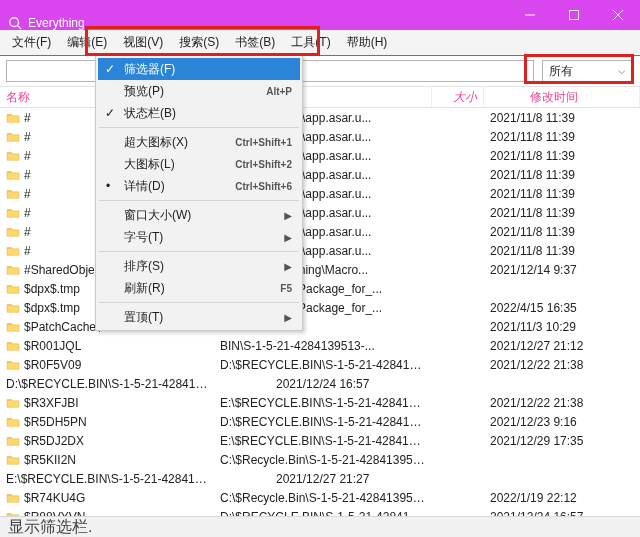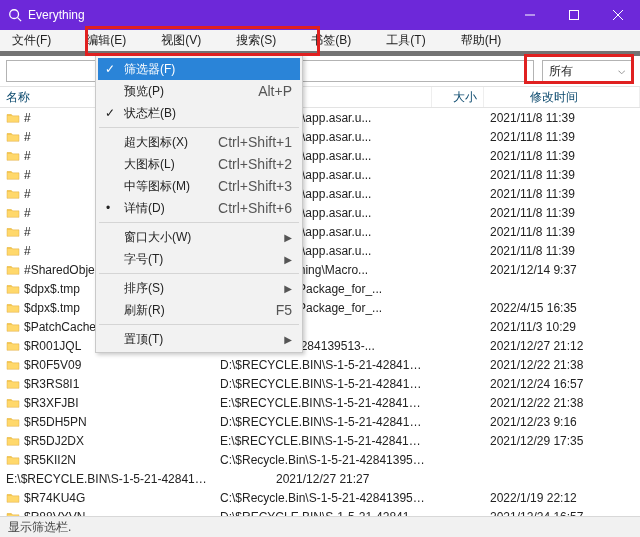--- a/index.html
+++ b/index.html
@@ -1,59 +1,59 @@
 <!DOCTYPE html>
 <html><head>
 <meta charset="utf-8">
 <style>
   * { box-sizing: border-box; margin: 0; padding: 0; }
   body { font-family: "Microsoft YaHei", "Segoe UI", sans-serif; font-size: 12px; background: #fff; color: #222; overflow: hidden; width: 640px; height: 537px; position: relative; }
 
-  .titlebar { height: 30px; background: #6d28d9; color: #fff; display: flex; align-items: center; padding: 0 0 0 8px; position: relative; }
+  .titlebar { height: 30px; background: #d946ef; color: #fff; display: flex; align-items: flex-end; padding: 0 0 0 8px; position: relative; }
   .titlebar .icon { width: 14px; height: 14px; margin-right: 6px; display: inline-block; }
   .titlebar .title { font-size: 12px; flex: 1; }
   .winbtns { display: flex; height: 100%; }
   .winbtn { width: 44px; height: 100%; display: flex; align-items: center; justify-content: center; color: #fff; font-size: 11px; }
   .winbtn svg { width: 10px; height: 10px; stroke: #fff; stroke-width: 1; fill: none; }
 
-  .menubar { height: 26px; background: #f4f4f4; display: flex; align-items: center; padding: 0 4px; border-bottom: 5px solid #737373; gap: 19px; }
+  .menubar { height: 26px; background: #f4f4f4; display: flex; align-items: center; padding: 0 4px; border-bottom: 1px solid #737373; }
   .menuitem { padding: 3px 8px; cursor: default; font-size: 12px; }
 
   .searchrow { display: flex; align-items: center; padding: 4px 8px 4px 6px; gap: 8px; }
   .searchinput { flex: 1; height: 22px; border: 1px solid #b3b3b3; background: #fff; padding: 2px 4px; font-size: 12px; }
   .filterdrop { width: 90px; height: 22px; border: 1px solid #b3b3b3; display: flex; align-items: center; justify-content: space-between; padding: 0 6px; font-size: 12px; background: #fff; }
   .filterdrop .caret { font-size: 9px; color: #666; }
 
-  .headerrow { display: flex; height: 22px; border-top: 1px solid #e3e3e3; border-bottom: 1px solid #e3e3e3; font-size: 12px; color: #0c4a6e; background: #fff; }
+  .headerrow { display: flex; height: 22px; border-top: 1px solid #e3e3e3; border-bottom: 1px solid #e3e3e3; font-size: 12px; color: #ec4899; background: #fff; }
   .headerrow .col { padding: 0 6px; border-right: 1px solid #eee; height: 100%; display: flex; align-items: center; }
   .col-name { width: 214px; }
   .col-path { width: 218px; }
-  .col-size { width: 52px; text-align: right; justify-content: flex-end; }
+  .col-size { width: 52px; text-align: right; justify-content: flex-end; font-style: italic; }
   .col-date { flex: 1; margin-left: 40px; }
 
   .listarea { position: relative; height: 412px; overflow: hidden; }
   .row { display: flex; align-items: center; height: 19px; font-size: 12px; }
   .row .cell { padding: 0 6px; white-space: nowrap; overflow: hidden; text-overflow: ellipsis; }
   .row .c-name { width: 214px; display: flex; align-items: center; gap: 4px; }
   .row .c-path { width: 218px; }
   .row .c-size { width: 52px; text-align: right; }
   .row .c-date { flex: 1; }
   .foldericon { width: 14px; height: 12px; display: inline-block; flex-shrink: 0; }
   .foldericon svg { width: 14px; height: 12px; }
 
   .dropdown { position: absolute; top: 55px; left: 95px; width: 208px; background: #f2f2f2; border: 1px solid #c9c9c9; box-shadow: 2px 2px 4px rgba(0,0,0,0.2); z-index: 20; padding: 2px; }
   .dditem { display: flex; align-items: center; height: 22px; font-size: 12px; padding: 0 8px 0 26px; position: relative; }
   .dditem.sel { background: #2a84d8; color: #fff; }
   .dditem .check { position: absolute; left: 6px; width: 12px; text-align: center; }
   .dditem .bullet { position: absolute; left: 8px; width: 8px; }
-  .dditem .shortcut { margin-left: auto; color: #555; font-size: 14px; }
+  .dditem .shortcut { margin-left: auto; color: #555; font-size: 10px; font-weight: bold; }
   .dditem .subarrow { margin-left: auto; font-size: 10px; color: #555; }
   .ddsep { height: 1px; background: #d5d5d5; margin: 3px 1px; }
 
-  .statusbar { position: absolute; bottom: 0; left: 0; right: 0; height: 21px; background: #f1f1f1; border-top: 1px solid #d8d8d8; display: flex; align-items: center; padding: 0 8px; font-size: 12px; color: #444; }
+  .statusbar { position: absolute; bottom: 0; left: 0; right: 0; height: 21px; background: #f1f1f1; border-top: 1px solid #d8d8d8; display: flex; align-items: center; padding: 0 8px; font-size: 16px; color: #444; }
 
   .redbox { position: absolute; border: 3px solid #e02020; z-index: 30; pointer-events: none; }
   .redbox.top { top: 26px; left: 85px; width: 235px; height: 30px; }
   .redbox.right { top: 54px; left: 524px; width: 110px; height: 30px; }
 </style>
 </head>
 <body>
 
 <div class="titlebar">
   <span class="icon">
@@ -270,27 +270,20 @@
             <path d="M1 3 h5 l1.5 1.5 H15 V12 H1 Z" fill="#ffd86b" stroke="#d9a53a" stroke-width="0.5"></path>
             <path d="M1 3 h5 l1.5 1.5 H1 Z" fill="#f0c24b"></path>
           </svg></span>
         <span>$R0F5V09</span>
       </div>
       <div class="cell c-path">D:\$RECYCLE.BIN\S-1-5-21-4284139513-...</div>
       <div class="cell c-size"></div>
       <div class="cell c-date">2021/12/22 21:38</div>
     </div>
     <div class="row">
-      <div class="cell c-name">
-        <span class="foldericon"><svg viewBox="0 0 16 14">
-            <path d="M1 3 h5 l1.5 1.5 H15 V12 H1 Z" fill="#ffd86b" stroke="#d9a53a" stroke-width="0.5"></path>
-            <path d="M1 3 h5 l1.5 1.5 H1 Z" fill="#f0c24b"></path>
-          </svg></span>
-        <span>$R3RS8I1</span>
-      </div>
       <div class="cell c-path">D:\$RECYCLE.BIN\S-1-5-21-4284139513-...</div>
       <div class="cell c-size"></div>
       <div class="cell c-date">2021/12/24 16:57</div>
     </div>
     <div class="row">
       <div class="cell c-name">
         <span class="foldericon"><svg viewBox="0 0 16 14">
             <path d="M1 3 h5 l1.5 1.5 H15 V12 H1 Z" fill="#ffd86b" stroke="#d9a53a" stroke-width="0.5"></path>
             <path d="M1 3 h5 l1.5 1.5 H1 Z" fill="#f0c24b"></path>
           </svg></span>
@@ -382,24 +375,20 @@
     <div class="ddsep"></div>
     <div class="dditem">
       <span>超大图标(X)</span>
       <span class="shortcut">Ctrl+Shift+1</span>
     </div>
     <div class="dditem">
       <span>大图标(L)</span>
       <span class="shortcut">Ctrl+Shift+2</span>
     </div>
     <div class="dditem">
-      <span>中等图标(M)</span>
-      <span class="shortcut">Ctrl+Shift+3</span>
-    </div>
-    <div class="dditem">
       <span class="bullet">•</span>
       <span>详情(D)</span>
       <span class="shortcut">Ctrl+Shift+6</span>
     </div>
     <div class="ddsep"></div>
     <div class="dditem">
       <span>窗口大小(W)</span>
       <span class="subarrow">▶</span>
     </div>
     <div class="dditem">

